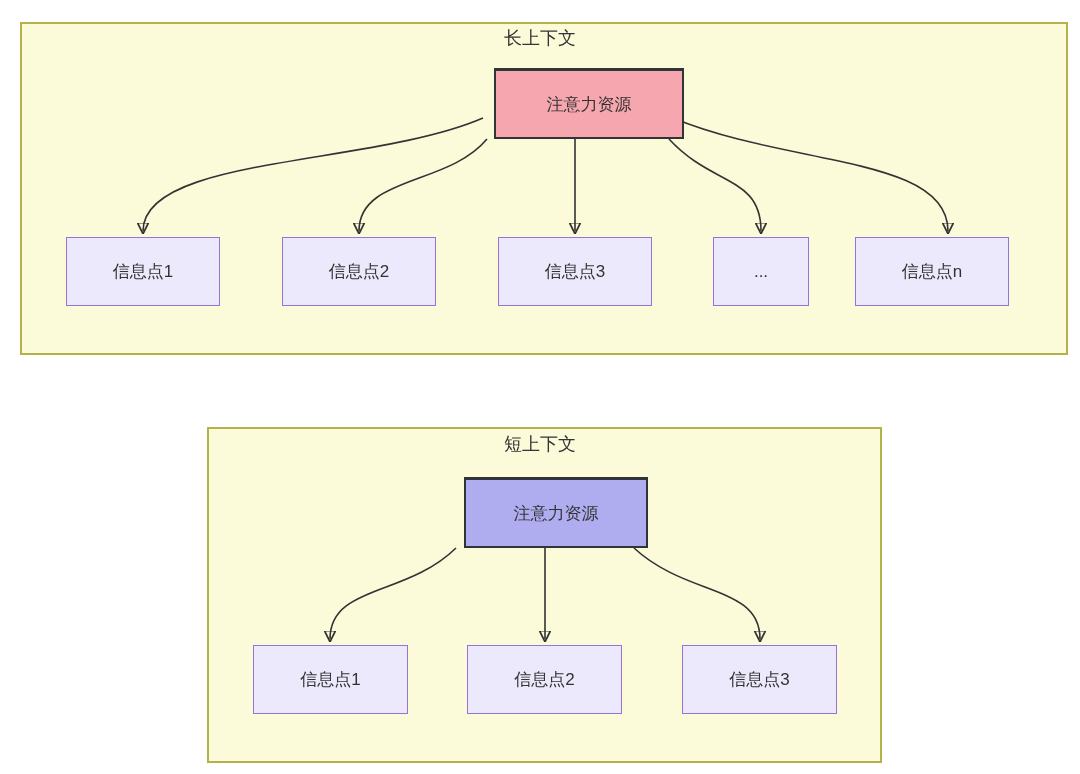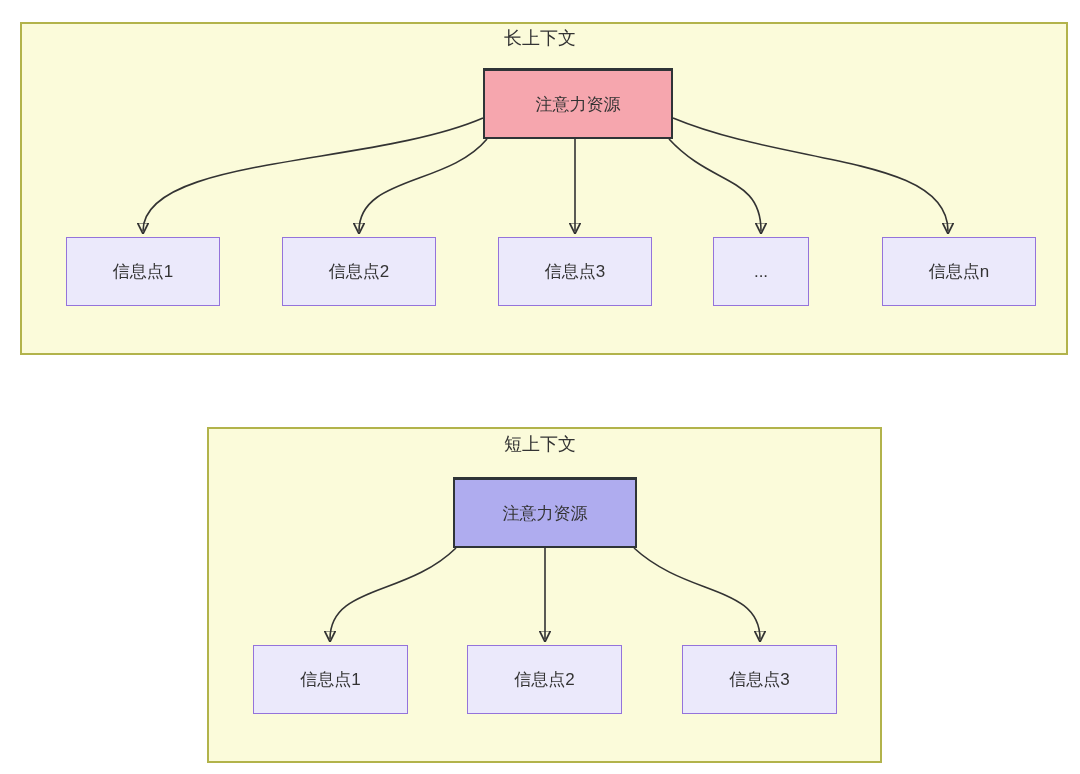--- a/index.html
+++ b/index.html
@@ -40,34 +40,35 @@
     display: flex;
     align-items: center;
     justify-content: center;
     font-size: 17px;
     color: #333333;
     text-align: center;
   }
   .source-node {
     border: 2.5px solid #2F3437;
     border-top-width: 3.5px;
+    margin-left: 11px;
   }
   #long-source  { left: 483px; top: 68px;  width: 190px; height: 71px; background: #F6A6AE; }
   #short-source { left: 453px; top: 477px; width: 184px; height: 71px; background: #AFACEF; }
   .info-node {
     border: 1.5px solid #9473DB;
     background: #EBE9FB;
     text-align: right;
   }
   .long-row  { top: 237px; height: 69px; width: 154px; }
   #lt-0 { left: 66px; }
   #lt-1 { left: 282px; }
   #lt-2 { left: 498px; }
   #lt-3 { left: 713px; width: 96px; }
-  #lt-4 { left: 882px; }
+  #lt-4 { left: 855px; }
   .short-row { top: 645px; height: 69px; width: 155px; }
   #st-0 { left: 253px; }
   #st-1 { left: 467px; }
   #st-2 { left: 682px; }
   #arrows {
     position: absolute;
     left: 0; top: 0;
     width: 1080px;
     height: 774px;
     pointer-events: none;

